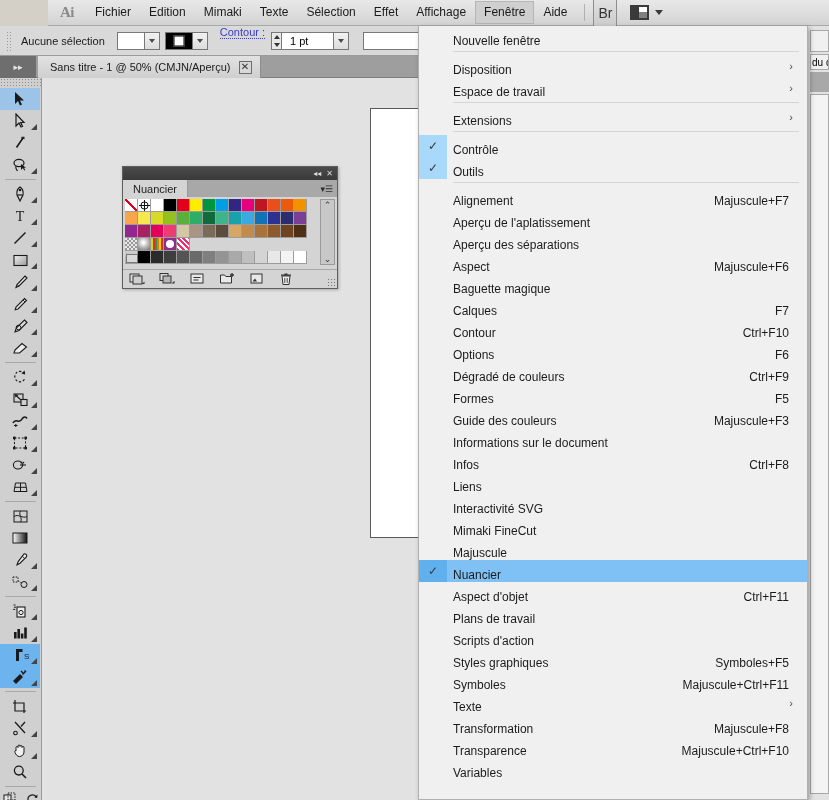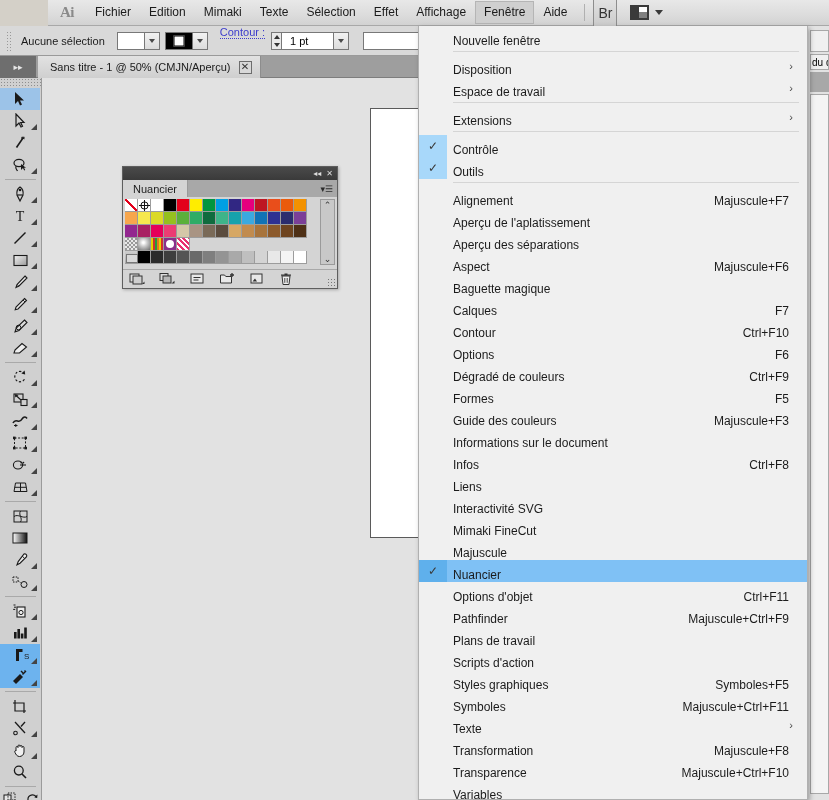--- a/index.html
+++ b/index.html
@@ -776,26 +776,22 @@
           <span>Mimaki FineCut</span>
         </div>
         <div class="mi">
           <span>Majuscule</span>
         </div>
         <div class="mi hl">
           <span class="check">✓</span>
           <span>Nuancier</span>
         </div>
         <div class="mi">
-          <span>Options d'objet</span>
+          <span>Aspect d'objet</span>
           <span class="accel">Ctrl+F11</span>
-        </div>
-        <div class="mi">
-          <span>Pathfinder</span>
-          <span class="accel">Majuscule+Ctrl+F9</span>
         </div>
         <div class="mi">
           <span>Plans de travail</span>
         </div>
         <div class="mi">
           <span>Scripts d'action</span>
         </div>
         <div class="mi">
           <span>Styles graphiques</span>
           <span class="accel">Symboles+F5</span>

